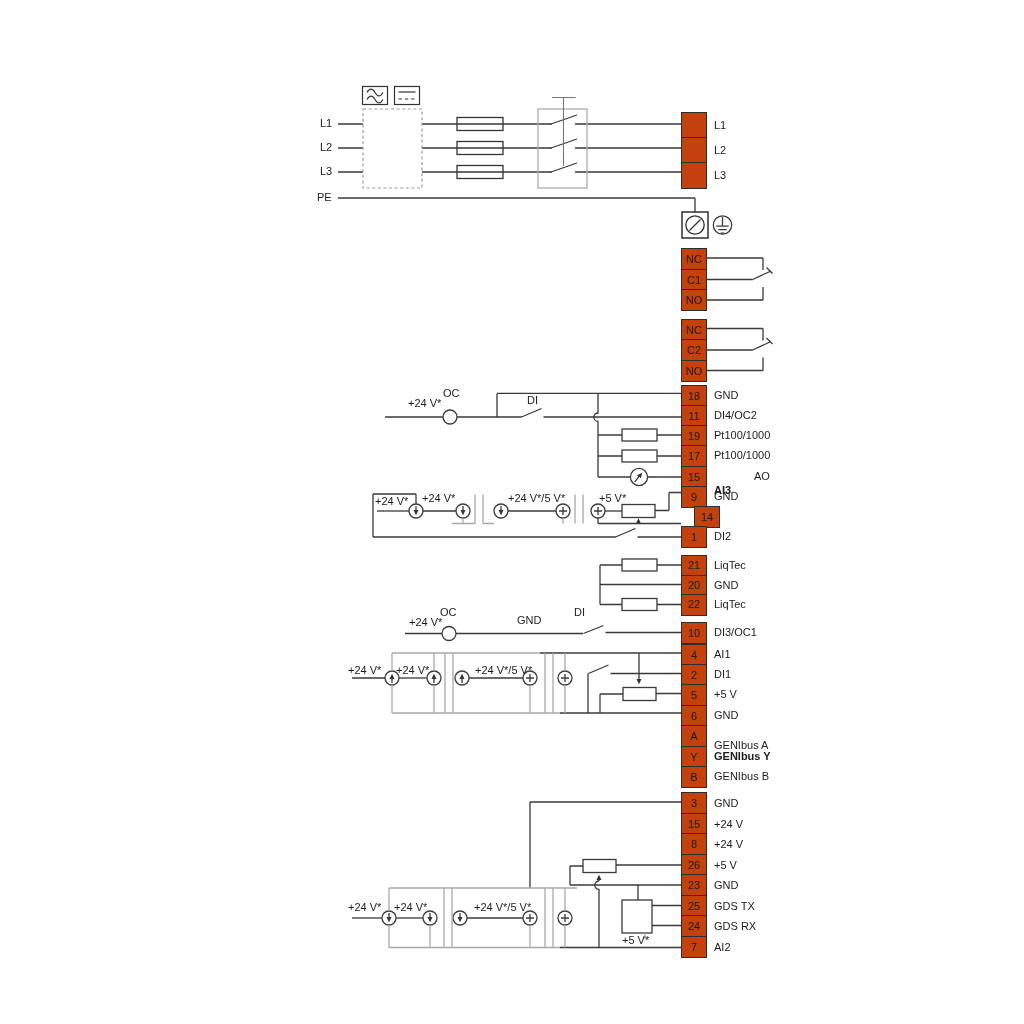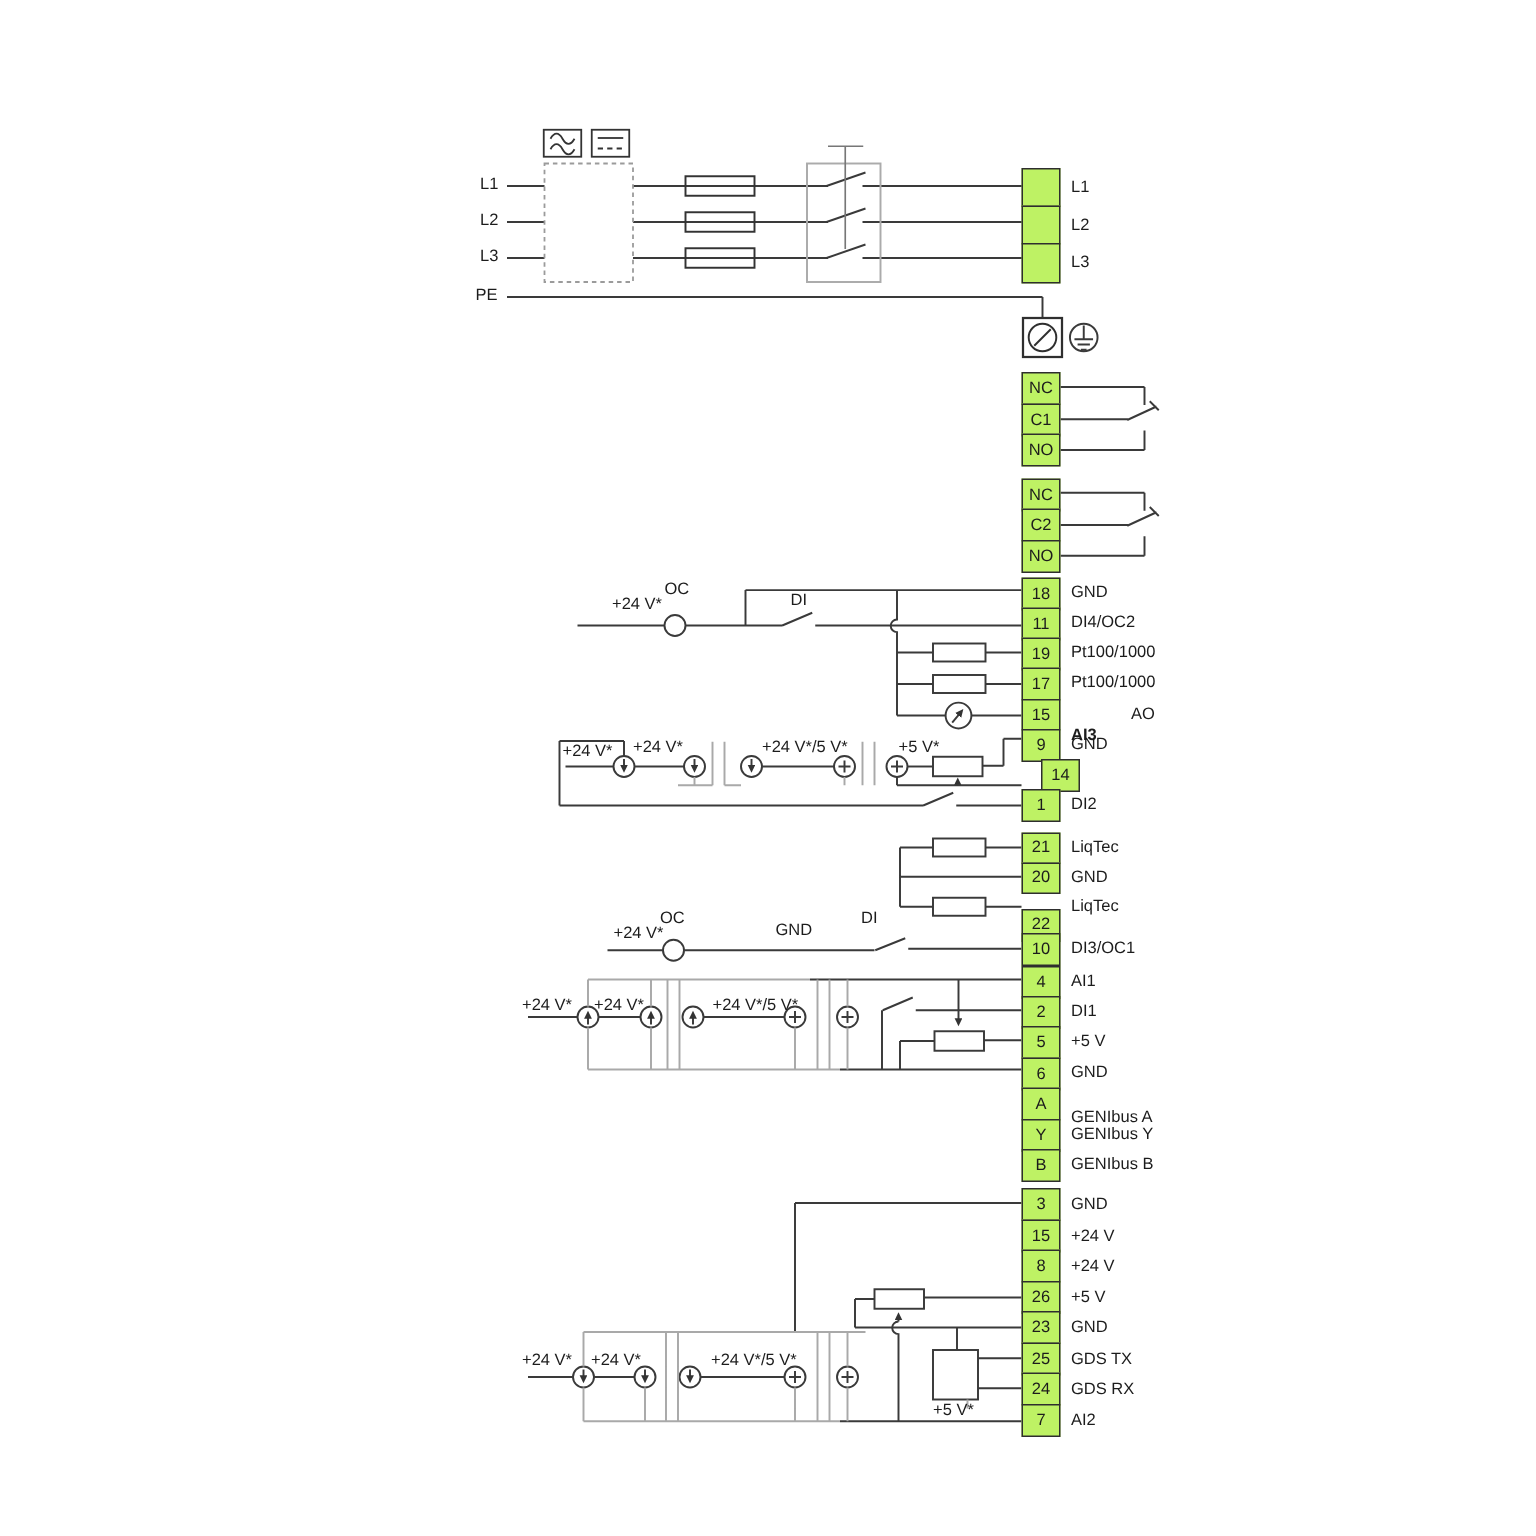--- a/index.html
+++ b/index.html
@@ -1,20 +1,20 @@
 <!DOCTYPE html>
 <html><head>
 <meta charset="utf-8">
 <style>
   html,body{margin:0;padding:0;background:#ffffff;}
   #stage{position:relative;width:1024px;height:1024px;background:#ffffff;overflow:hidden;
          font-family:"Liberation Sans","DejaVu Sans",sans-serif;}
   #wires{position:absolute;left:0;top:0;}
   .tcell{position:absolute;width:26px;box-sizing:border-box;border:1.6px solid #2e2e2e;
-         background:#bef264;color:#1c1c1c;font-size:11px;text-align:center;}
+         background:#c2410c;color:#1c1c1c;font-size:11px;text-align:center;}
   .tlabel{position:absolute;color:#1c1c1c;font-size:11px;white-space:nowrap;}
   .ann{position:absolute;color:#1c1c1c;font-size:11px;white-space:nowrap;}
 </style>
 </head>
 <body>
 
 <div id="stage">
 
 <svg id="wires" width="1024" height="1024" viewBox="0 0 1024 1024">
   <defs>
@@ -253,36 +253,36 @@
       <div class="tcell" style="left: 681px; top: 485.75px; height: 21.75px; line-height: 20.15px;">9</div>
       <div class="tlabel" style="left: 714px; top: 485.75px; height: 20.15px; line-height: 21.65px;">GND</div>
       <div class="tcell" style="left: 681px; top: 505.9px; height: 21.75px; line-height: 20.15px; margin-left: 13px;">14</div>
       <div class="tlabel" style="left: 714px; top: 480px; height: 20.15px; line-height: 21.65px; font-weight: bold;">AI3</div>
       <div class="tcell" style="left: 681px; top: 526.05px; height: 21.75px; line-height: 20.15px;">1</div>
       <div class="tlabel" style="left: 714px; top: 526.05px; height: 20.15px; line-height: 21.65px;">DI2</div>
       <div class="tcell" style="left: 681px; top: 555px; height: 21.3px; line-height: 19.7px;">21</div>
       <div class="tlabel" style="left: 714px; top: 555px; height: 19.7px; line-height: 21.2px;">LiqTec</div>
       <div class="tcell" style="left: 681px; top: 574.7px; height: 21.3px; line-height: 19.7px;">20</div>
       <div class="tlabel" style="left: 714px; top: 574.7px; height: 19.7px; line-height: 21.2px;">GND</div>
-      <div class="tcell" style="left: 681px; top: 594.4px; height: 21.3px; line-height: 19.7px; margin-top: 12px;">22</div>
+      <div class="tcell" style="left: 681px; top: 594.4px; height: 21.3px; line-height: 19.7px;">22</div>
       <div class="tlabel" style="left: 714px; top: 594.4px; height: 19.7px; line-height: 21.2px;">LiqTec</div>
       <div class="tcell" style="left: 681px; top: 622px; height: 21.6px; line-height: 20px;">10</div>
       <div class="tlabel" style="left: 714px; top: 622px; height: 20px; line-height: 21.5px;">DI3/OC1</div>
       <div class="tcell" style="left: 681px; top: 643.5px; height: 22px; line-height: 20.4px;">4</div>
       <div class="tlabel" style="left: 714px; top: 643.5px; height: 20.4px; line-height: 21.9px;">AI1</div>
       <div class="tcell" style="left: 681px; top: 663.9px; height: 22px; line-height: 20.4px;">2</div>
       <div class="tlabel" style="left: 714px; top: 663.9px; height: 20.4px; line-height: 21.9px;">DI1</div>
       <div class="tcell" style="left: 681px; top: 684.3px; height: 22px; line-height: 20.4px;">5</div>
       <div class="tlabel" style="left: 714px; top: 684.3px; height: 20.4px; line-height: 21.9px;">+5 V</div>
       <div class="tcell" style="left: 681px; top: 704.7px; height: 22px; line-height: 20.4px;">6</div>
       <div class="tlabel" style="left: 714px; top: 704.7px; height: 20.4px; line-height: 21.9px;">GND</div>
       <div class="tcell" style="left: 681px; top: 725.1px; height: 22px; line-height: 20.4px;">A</div>
       <div class="tlabel" style="left: 714px; top: 725.1px; height: 20.4px; line-height: 21.9px; margin-top: 10px;">GENIbus A</div>
       <div class="tcell" style="left: 681px; top: 745.5px; height: 22px; line-height: 20.4px;">Y</div>
-      <div class="tlabel" style="left: 714px; top: 745.5px; height: 20.4px; line-height: 21.9px;">GENIbus Y</div>
+      <div class="tlabel" style="left: 714px; top: 745.5px; height: 20.4px; line-height: 21.9px; font-weight: bold;">GENIbus Y</div>
       <div class="tcell" style="left: 681px; top: 765.9px; height: 22px; line-height: 20.4px;">B</div>
       <div class="tlabel" style="left: 714px; top: 765.9px; height: 20.4px; line-height: 21.9px;">GENIbus B</div>
       <div class="tcell" style="left: 681px; top: 792px; height: 22.15px; line-height: 20.55px;">3</div>
       <div class="tlabel" style="left: 714px; top: 792px; height: 20.55px; line-height: 22.05px;">GND</div>
       <div class="tcell" style="left: 681px; top: 812.55px; height: 22.15px; line-height: 20.55px;">15</div>
       <div class="tlabel" style="left: 714px; top: 812.55px; height: 20.55px; line-height: 22.05px;">+24 V</div>
       <div class="tcell" style="left: 681px; top: 833.1px; height: 22.15px; line-height: 20.55px;">8</div>
       <div class="tlabel" style="left: 714px; top: 833.1px; height: 20.55px; line-height: 22.05px;">+24 V</div>
       <div class="tcell" style="left: 681px; top: 853.65px; height: 22.15px; line-height: 20.55px;">26</div>
       <div class="tlabel" style="left: 714px; top: 853.65px; height: 20.55px; line-height: 22.05px;">+5 V</div>

